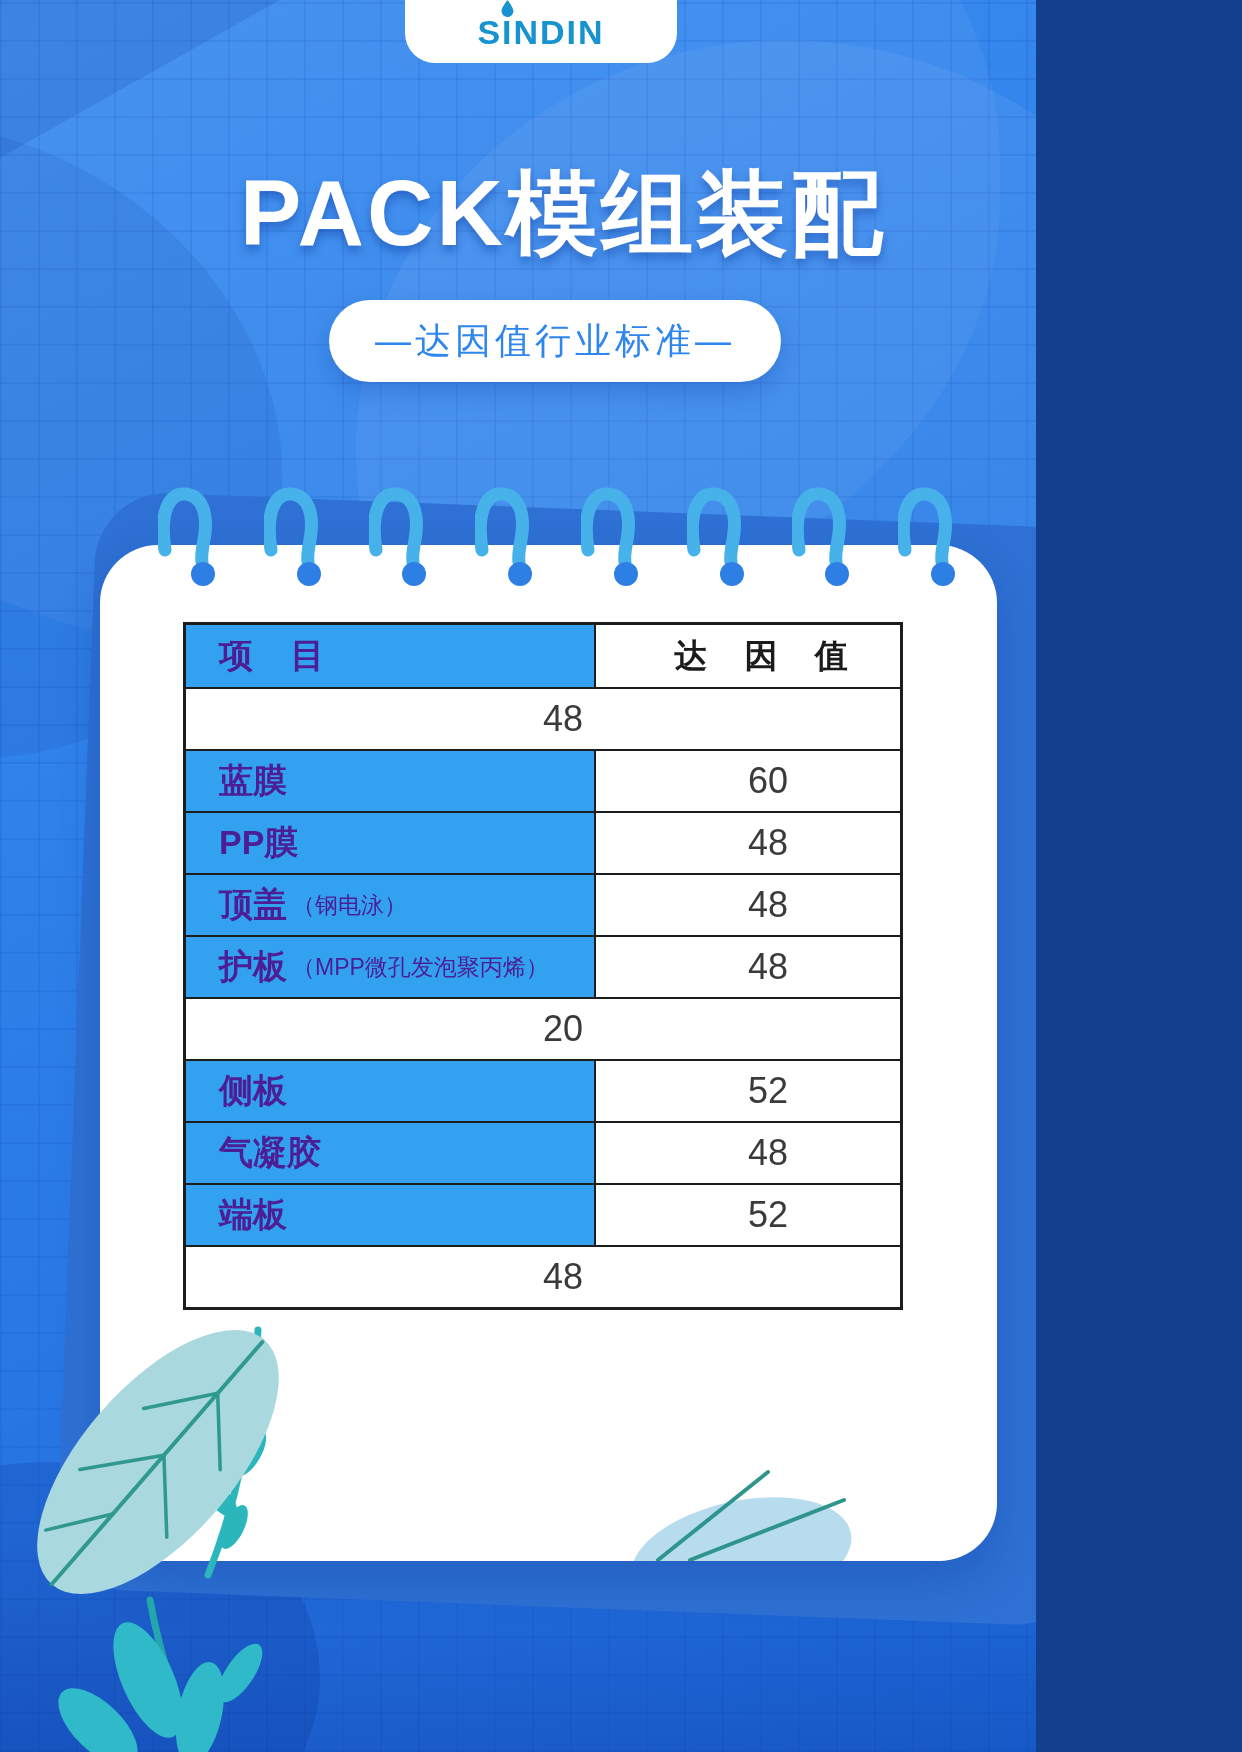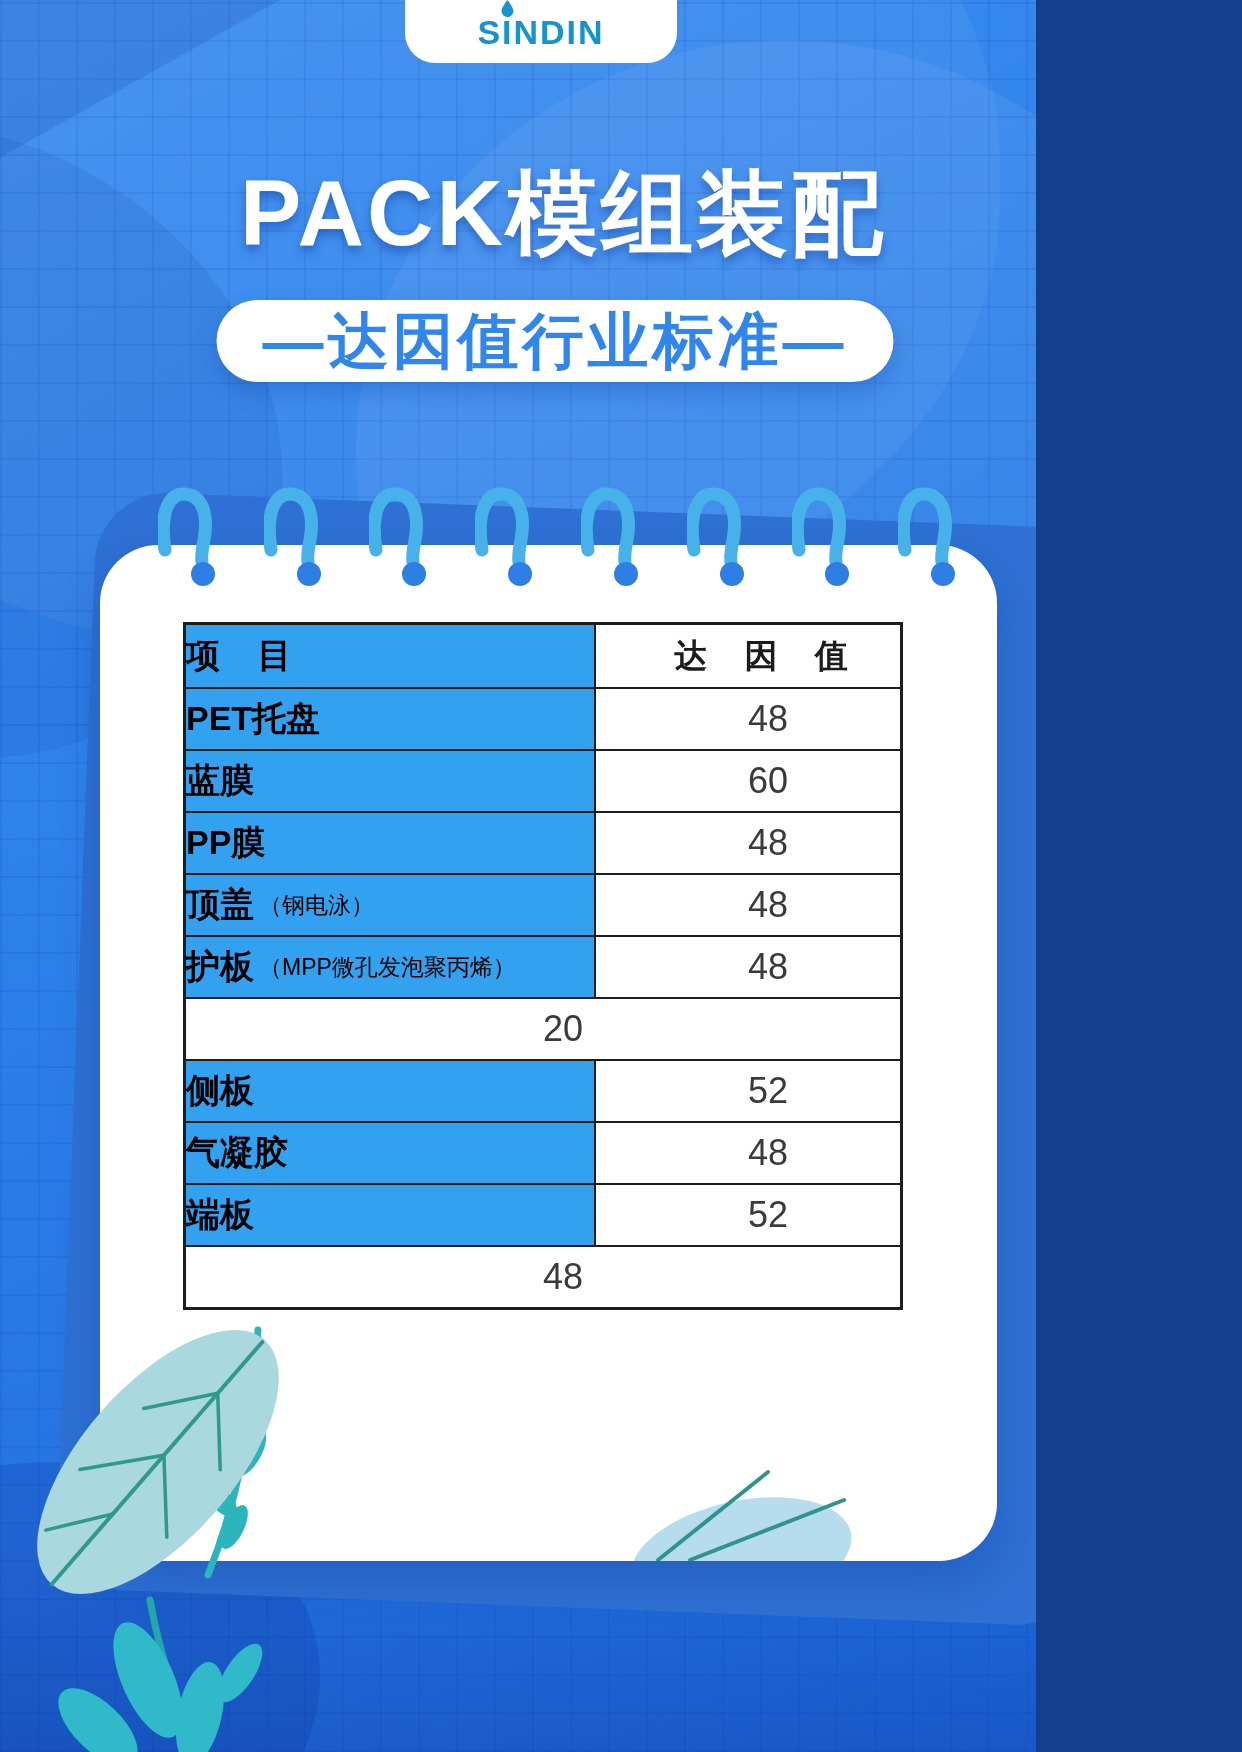--- a/index.html
+++ b/index.html
@@ -27,34 +27,34 @@
   .logo-tab{position:absolute;left:405px;top:0;width:272px;height:63px;background:#ffffff;
     border-radius:0 0 30px 30px;display:flex;align-items:center;justify-content:center;}
   .logo-text{position:relative;font-size:34px;font-weight:bold;color:#1793cf;letter-spacing:2px;line-height:1;}
   .logo-drop{position:absolute;left:24px;top:-15px;}
   .title{position:absolute;left:8px;top:152px;width:1110px;text-align:center;
     font-size:92px;font-weight:800;color:#ffffff;letter-spacing:3px;
     text-shadow:0 6px 10px rgba(15,60,160,.45);}
   .subtitle-pill{position:absolute;left:555px;top:300px;transform:translateX(-50%);
     height:82px;line-height:82px;padding:0 46px;background:#ffffff;border-radius:41px;
     box-shadow:0 10px 22px rgba(20,70,170,.30);
-    font-size:61px;font-weight:bold;color:#2f86ec;letter-spacing:4px;white-space:nowrap;text-align:right;}
+    font-size:36px;font-weight:normal;color:#2f86ec;letter-spacing:4px;white-space:nowrap;text-align:right;}
   
   .card-back{position:absolute;left:76px;top:510px;width:1030px;height:1098px;
     background:#2e70d3;border-radius:72px;transform:rotate(2.2deg);}
   .card{position:absolute;left:100px;top:545px;width:897px;height:1016px;background:#ffffff;
     border-radius:58px;box-shadow:0 20px 42px rgba(10,50,150,.25);}
   .rings{position:absolute;left:158px;top:486px;width:802px;display:flex;justify-content:space-between;}
   .ring{width:62px;height:104px;}
   
   .dtable{position:absolute;left:183px;top:622px;width:714px;border:3px solid #1d1d1d;box-sizing:content-box;}
   .trow{display:flex;height:60px;border-top:2px solid #1d1d1d;}
   .trow.thead{height:62px;border-top:none;}
   .cell-item{width:410px;box-sizing:border-box;background:#32a1f0;border-right:2px solid #1d1d1d;
-    display:flex;align-items:center;color:#000000;font-weight:bold;font-size:34px;}
+    display:flex;align-items:center;padding-left:33px;color:#4c1d95;font-weight:bold;font-size:34px;}
   .cell-item .note{font-size:23px;margin-left:5px;font-weight:normal;}
   .cell-value{flex:1;display:flex;align-items:center;justify-content:center;
     background:#ffffff;font-size:36px;color:#3a3a3a;padding-left:40px;}
   .thead .cell-item{font-size:34px;letter-spacing:14px;}
   .thead .cell-value{font-weight:bold;color:#1b1b1b;font-size:33px;letter-spacing:14px;}
   
   .leaves-left{position:absolute;left:0;top:1175px;pointer-events:none;}
   .leaf-right{position:absolute;left:620px;top:1458px;pointer-events:none;}
 </style>
 </head>
@@ -120,24 +120,20 @@
           <circle cx="45" cy="88" r="12" fill="#2e7fe4"></circle>
         </svg></div>
     </div>
 
   <div class="dtable">
     <div class="trow thead">
       <div class="cell-item">项  目</div>
       <div class="cell-value">达 因 值</div>
     </div>
     <div class="trow">
-      <div class="cell-item">
-          <span>PET托盘</span>
-          <span class="note"></span>
-        </div>
       <div class="cell-value">48</div>
     </div>
     <div class="trow">
       <div class="cell-item">
           <span>蓝膜</span>
           <span class="note"></span>
         </div>
       <div class="cell-value">60</div>
     </div>
     <div class="trow">

